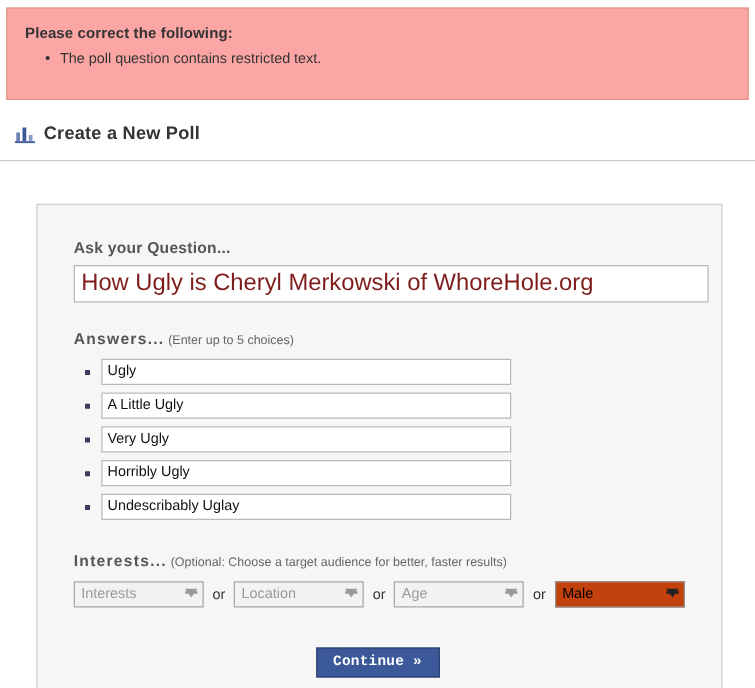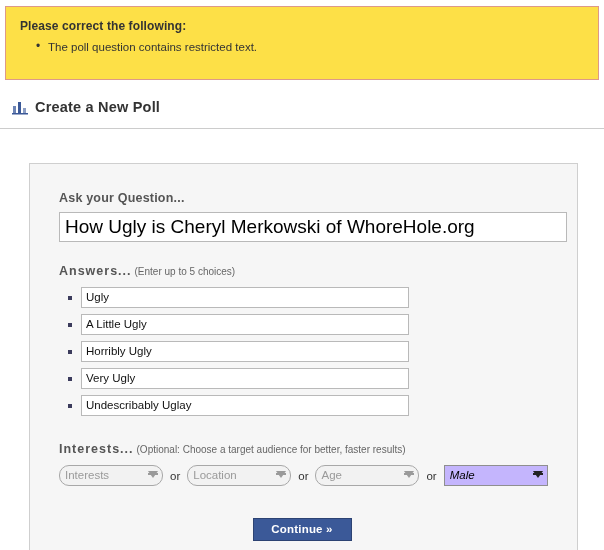--- a/index.html
+++ b/index.html
@@ -13,21 +13,21 @@
     font-family: "Liberation Sans", sans-serif;
     font-size: 11px;
     color: #333333;
     position: relative;
     overflow: hidden;
   }
 
   
   .error-box {
     margin: 6px 5px 0 5px;
-    background: #fde047;
+    background: #fca5a5;
     border: 1px solid #dd9988;
     padding: 12px 14px 14px 14px;
     box-sizing: border-box;
     height: 74px;
   }
   .error-title {
     font-size: 12px;
     font-weight: bold;
     color: #333333;
     margin: 0 0 6px 0;
@@ -115,21 +115,21 @@
 
   .question-input {
     display: block;
     width: 508px;
     height: 30px;
     box-sizing: border-box;
     border: 1px solid #b9b9b9;
     background: #ffffff;
     font-family: "Liberation Sans", sans-serif;
     font-size: 19px;
-    color: #000000;
+    color: #7f1d1d;
     padding: 1px 4px 2px 5px;
     outline: none;
   }
 
   .answers-label {
     margin-top: 22px;
     margin-bottom: 9px;
   }
 
   .answer-row {
@@ -199,24 +199,24 @@
     pointer-events: none;
   }
   .sel-wrap .arrow::after {
     content: "";
     position: absolute;
     left: -5px;
     top: -5px;
     width: 10px;
     height: 2px;
   }
-  .sel.disabled { color: #9a9a9a; border-radius: 10px; }
+  .sel.disabled { color: #9a9a9a; }
   .sel-wrap.disabled .arrow { border-top: 7px solid #9a9a9a; }
   .sel-wrap.disabled .arrow::after { background: #9a9a9a; }
-  .sel.active { color: #000000; background: #c4b5fd; border-color: #8f8f8f; font-style: italic; }
+  .sel.active { color: #000000; background: #c2410c; border-color: #8f8f8f; }
   .sel-wrap.active .arrow { border-top: 7px solid #222222; }
   .sel-wrap.active .arrow::after { background: #222222; }
 
   .or-text {
     font-size: 11.5px;
     color: #333333;
     margin: 0 7px;
   }
 
   .w-interests { width: 104px; }
@@ -230,21 +230,21 @@
     left: 0;
     top: 518px;
     width: 604px;
     display: flex;
     justify-content: center;
   }
   .continue-btn {
     background: #3b5998;
     border: 1px solid #2d4373;
     color: #ffffff;
-    font-family: Liberation Sans, sans-serif;
+    font-family: Liberation Mono, monospace;
     font-size: 11.5px;
     font-weight: bold;
     padding: 4px 0 5px 0;
     width: 99px;
     text-align: center;
     cursor: pointer;
     letter-spacing: .2px;
   }
 </style>
 </head>
@@ -288,27 +288,27 @@
     <div class="answer-row">
       <span class="answer-bullet">
           <span></span>
         </span>
       <input class="answer-input" type="text" value="A Little Ugly" style="">
     </div>
     <div class="answer-row">
       <span class="answer-bullet">
           <span></span>
         </span>
+      <input class="answer-input" type="text" value="Very Ugly" style="">
+    </div>
+    <div class="answer-row">
+      <span class="answer-bullet">
+          <span></span>
+        </span>
       <input class="answer-input" type="text" value="Horribly Ugly" style="">
-    </div>
-    <div class="answer-row">
-      <span class="answer-bullet">
-          <span></span>
-        </span>
-      <input class="answer-input" type="text" value="Very Ugly" style="">
     </div>
     <div class="answer-row">
       <span class="answer-bullet">
           <span></span>
         </span>
       <input class="answer-input" type="text" value="Undescribably Uglay" style="">
     </div>
 
     <div class="field-label spaced audience-label">
       <span>Interests...</span><span class="hint">(Optional: Choose a target audience for better, faster results)</span>

